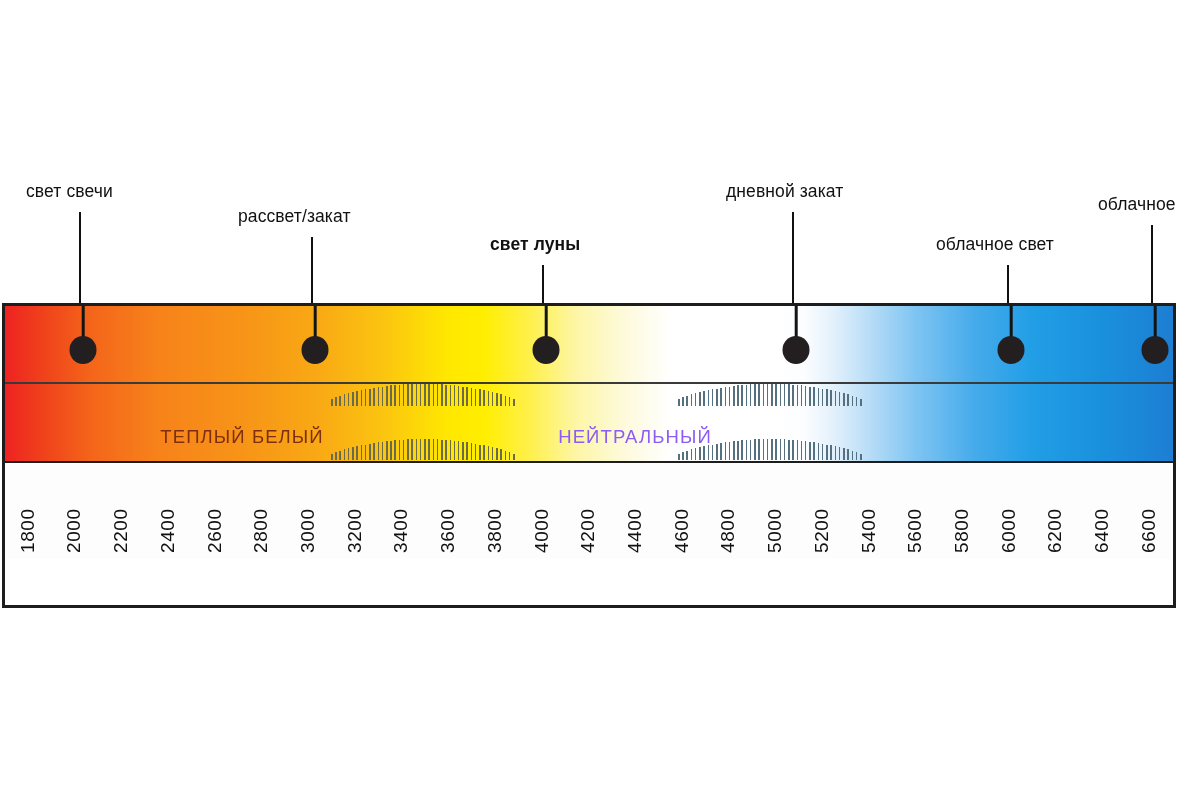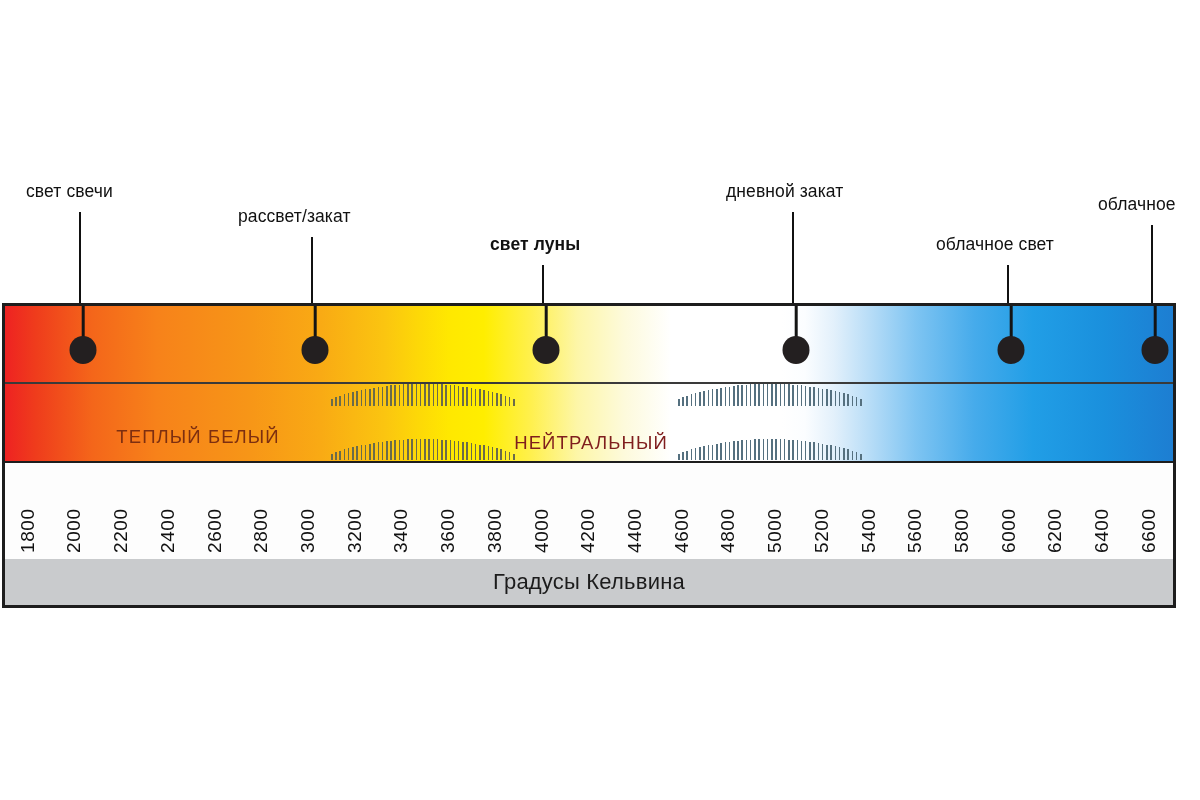--- a/index.html
+++ b/index.html
@@ -110,20 +110,21 @@
   .tick.blueish { background: #55707f; }
 
   
   .zone-label {
     position: absolute;
     font-size: 18.5px;
     font-weight: 400;
     letter-spacing: 1.1px;
     white-space: nowrap;
     transform: translateX(-50%);
+    margin-left: 44px;
   }
 
   
   .marker-dot {
     position: absolute;
     width: 27px;
     height: 28px;
     border-radius: 50%;
     background: #231f20;
     transform: translateX(-50%);
@@ -214,21 +215,21 @@
   <div id="chart-frame">
 
     <div id="band-top">
       <div class="gradient-fill"></div>
     </div>
 
     <div id="band-bottom">
       <div class="gradient-fill"></div>
 
       <div class="zone-label" style="left:193px; top:44px; color:#7d2f10;">ТЕПЛЫЙ БЕЛЫЙ</div>
-      <div class="zone-label" style="left:586px; top:50px; color:#7f1d1d;">НЕЙТРАЛЬНЫЙ</div>
+      <div class="zone-label" style="left:586px; top:44px; color:#8b5cf6;">НЕЙТРАЛЬНЫЙ</div>
     </div>
 
     <div id="band-divider"></div>
 
     <div class="tick-cluster" style="left:326px; top:77.6px; width:184px; height:22px;">
         <div class="tick" style="left: 0px; height: 6.6px;"></div>
         <div class="tick" style="left: 4.23256px; height: 8.49739px;"></div>
         <div class="tick" style="left: 8.46512px; height: 9.8965px;"></div>
         <div class="tick" style="left: 12.6977px; height: 11.1434px;"></div>
         <div class="tick" style="left: 16.9302px; height: 12.2905px;"></div>
@@ -450,18 +451,15 @@
         <div class="axis-tick-label" style="left: 827.878px;">5200</div>
         <div class="axis-tick-label" style="left: 874.598px;">5400</div>
         <div class="axis-tick-label" style="left: 921.318px;">5600</div>
         <div class="axis-tick-label" style="left: 968.038px;">5800</div>
         <div class="axis-tick-label" style="left: 1014.76px;">6000</div>
         <div class="axis-tick-label" style="left: 1061.48px;">6200</div>
         <div class="axis-tick-label" style="left: 1108.2px;">6400</div>
         <div class="axis-tick-label" style="left: 1154.92px;">6600</div>
       </div>
 
-    <div id="caption-bar">
-      <span id="caption-text">Градусы Кельвина</span>
-    </div>
 
   </div>
 </div>
 
 </body></html>

